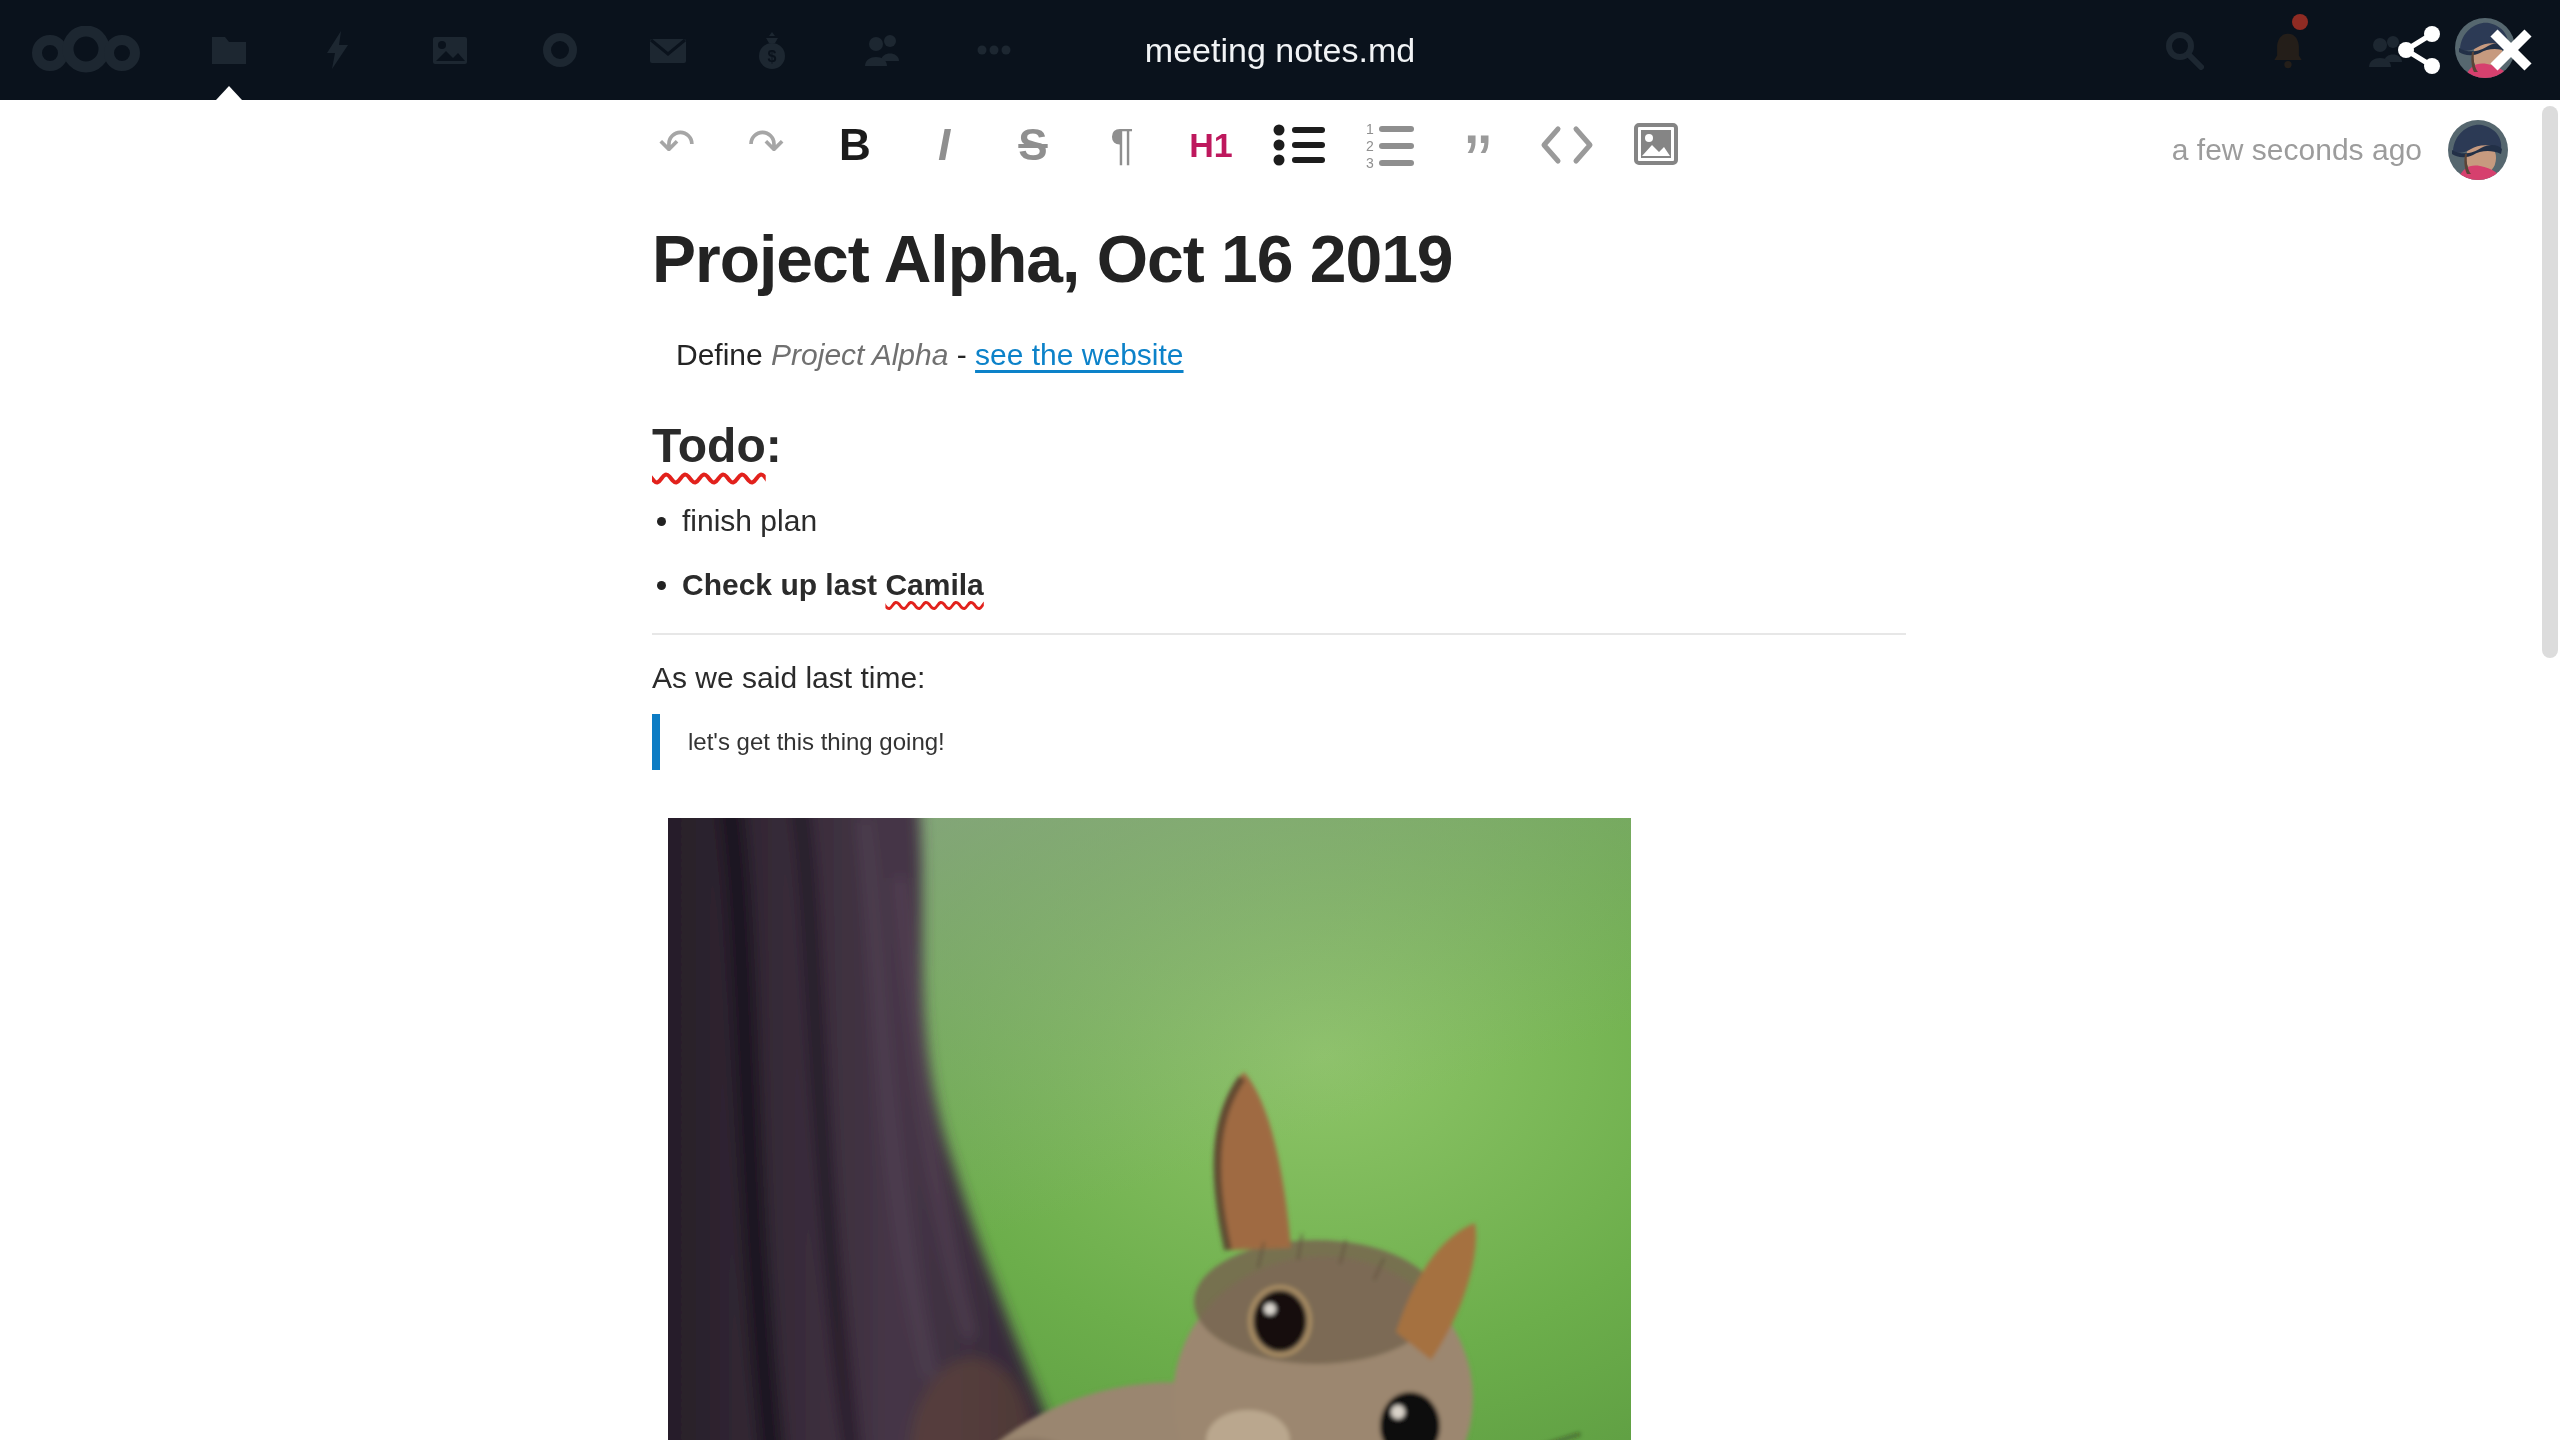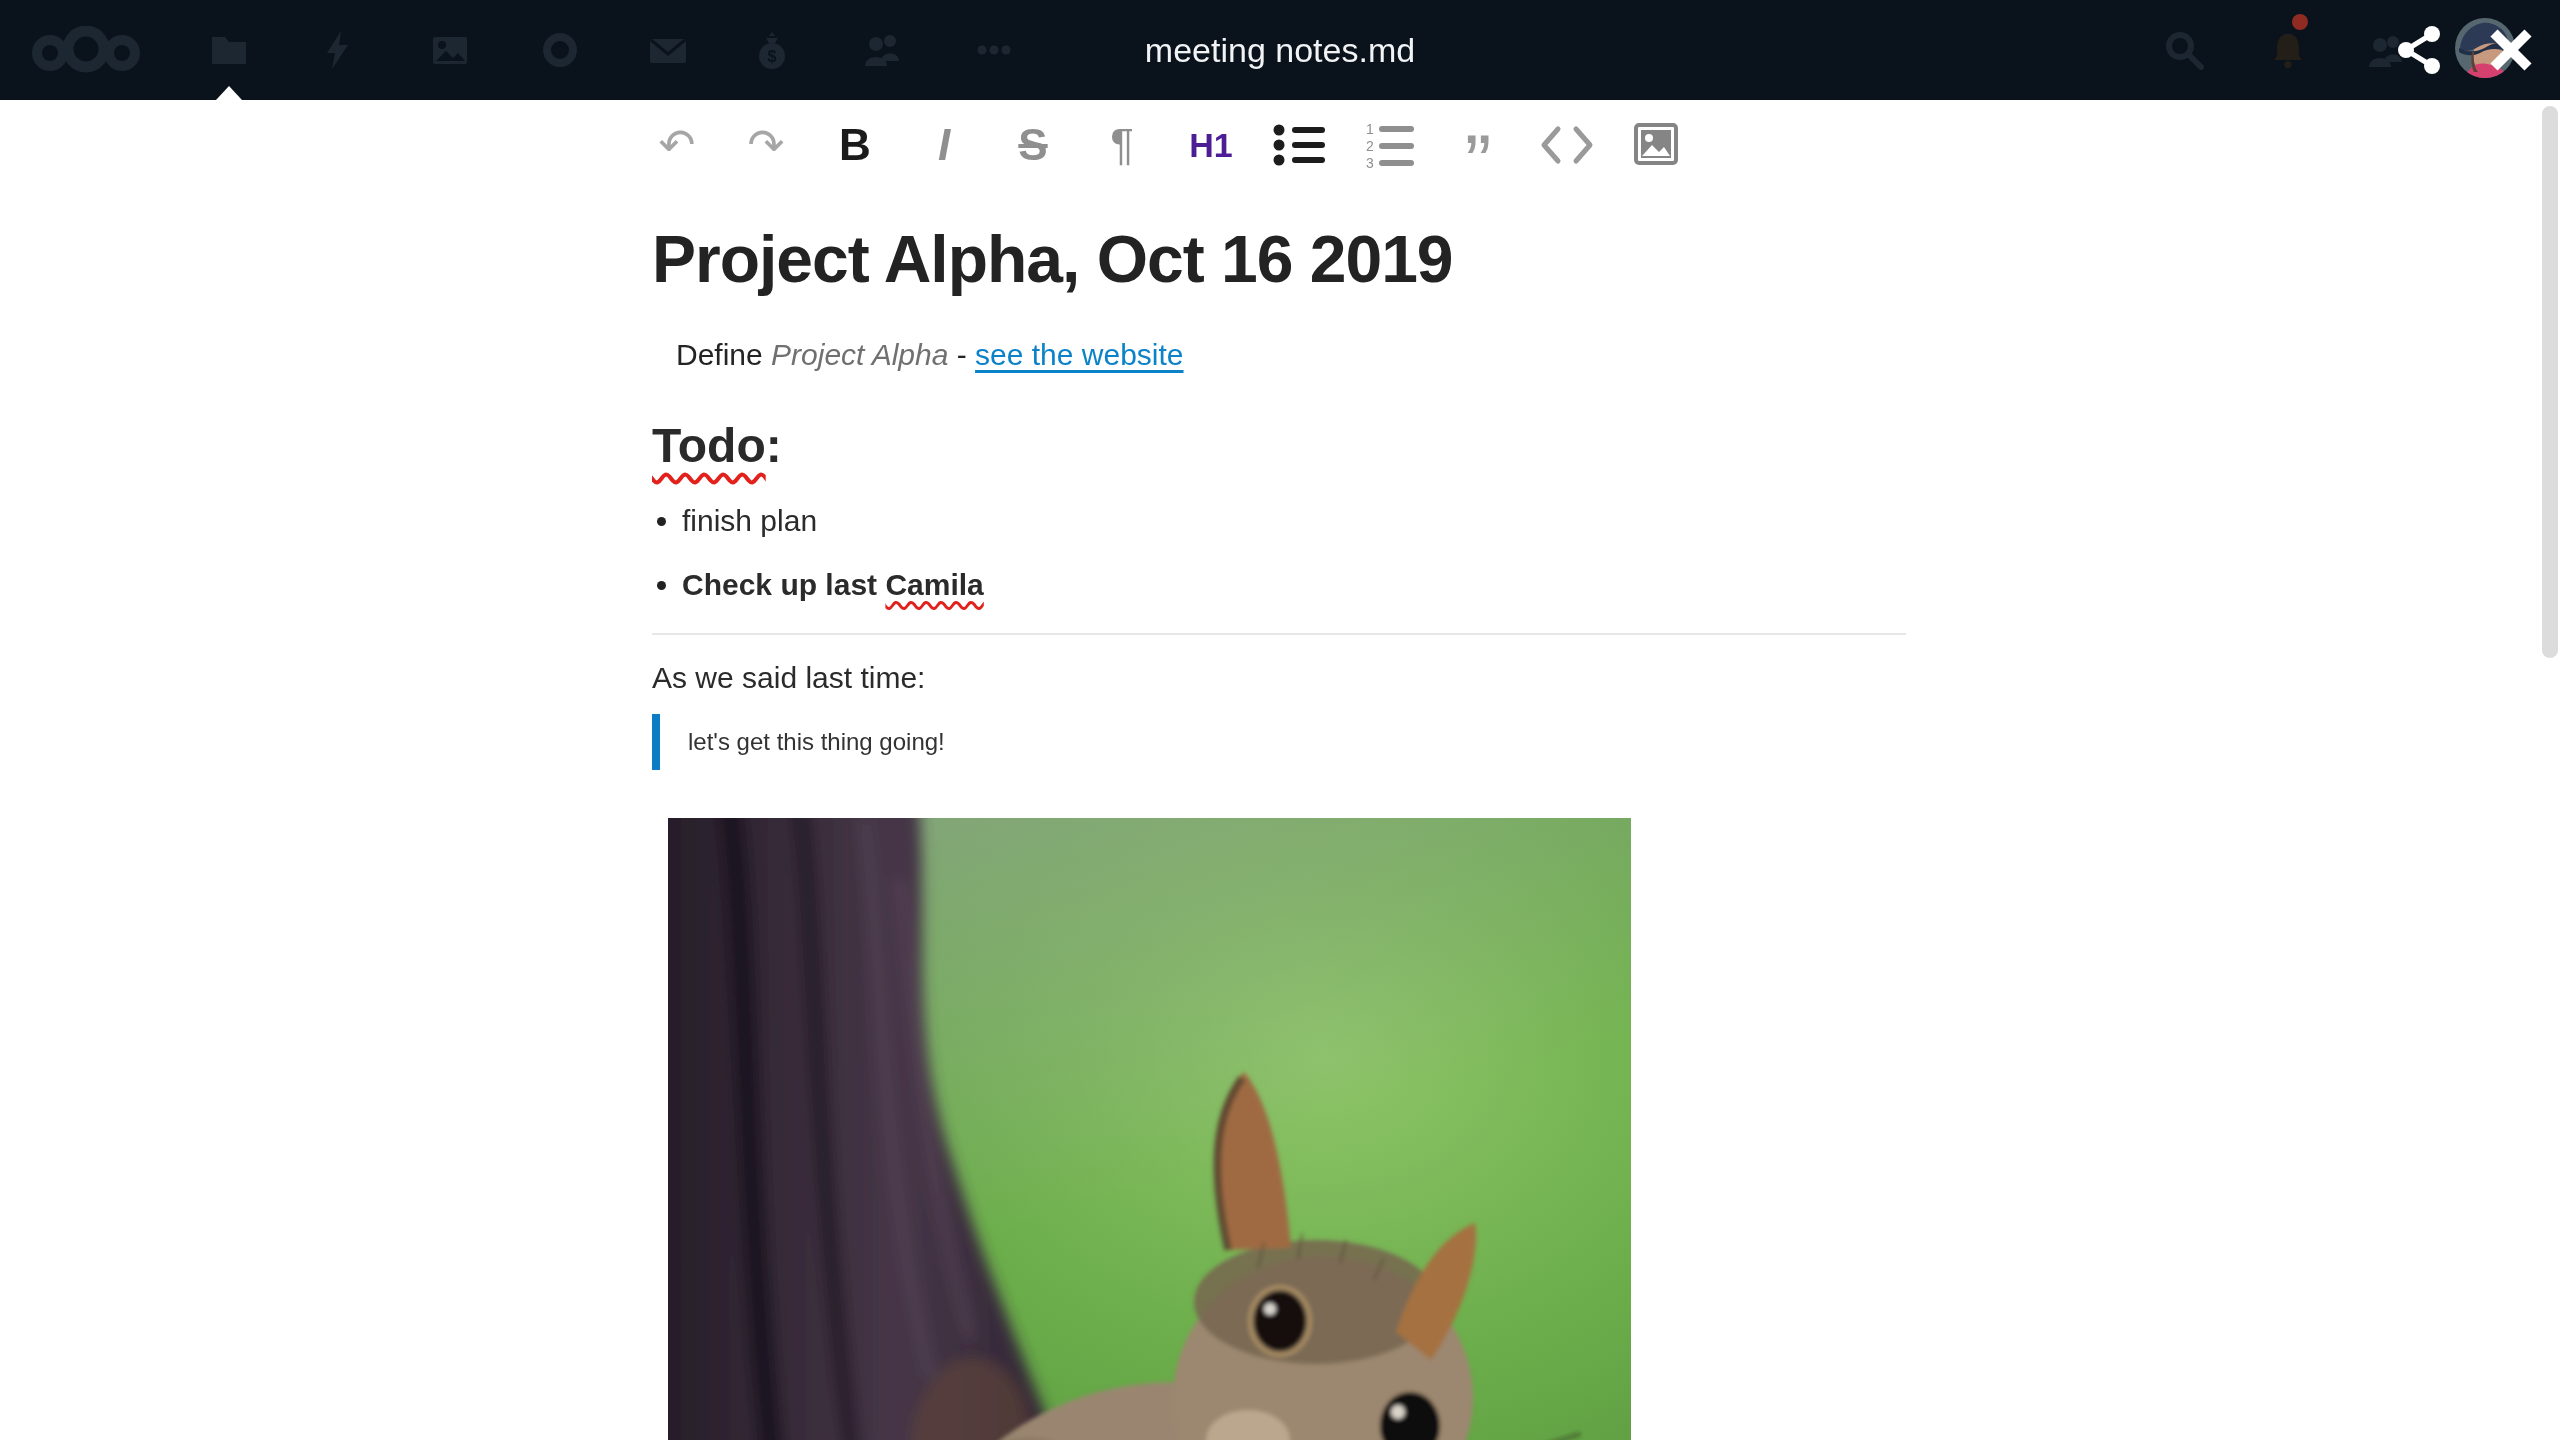--- a/index.html
+++ b/index.html
@@ -27,21 +27,21 @@
   main { position:absolute; left:0; top:100px; width:2560px; height:1340px; background:#fff; }
 
   .toolbar { position:absolute; left:646px; top:0; height:90px; display:flex; align-items:center; gap:27px; }
   .tbtn { width:62px; height:62px; display:flex; align-items:center; justify-content:center;
           background:none; border:none; cursor:pointer; }
   .glyph { font-size:44px; color:#8f8f8f; line-height:1; }
   .glyph.light { color:#a6a6a6; }
   .glyph.dark  { color:#1b1b1b; font-weight:800; }
   .glyph.it    { font-style:italic; font-weight:600; }
   .glyph.st    { text-decoration:line-through; font-weight:600; }
-  .glyph.h1    { font-size:34px; font-weight:600; color:#4c1d95; }
+  .glyph.h1    { font-size:34px; font-weight:600; color:#be185d; }
   .glyph.q     { font-size:80px; color:#9a9a9a; transform:translateY(18px); }
 
   .save-status { position:absolute; right:52px; top:18px; height:64px; display:flex;
                  align-items:center; gap:26px; }
   .save-status span { color:#9c9c9c; font-size:30px; }
   .ed-avatar { width:60px; height:60px; border-radius:50%; overflow:hidden; }
 
   .scroll-thumb { position:absolute; right:2px; top:6px; width:16px; height:552px;
                   background:#dcdcdc; border-radius:8px; cursor:grab; }
 
@@ -224,20 +224,33 @@
       <button class="tbtn">
         <svg width="48" height="44" viewBox="0 0 48 44">
           <rect x="4" y="2" width="40" height="38" rx="3" fill="none" stroke="#858585" stroke-width="4"></rect>
           <rect x="9" y="7" width="30" height="28" fill="#858585"></rect>
           <circle cx="17" cy="15" r="4" fill="#ffffff"></circle>
           <path d="M10,33 L20,22 L27,29 L32,24 L38,33 Z" fill="#ffffff"></path>
         </svg>
       </button>
     </div>
 
+    <div class="save-status">
+      <span>a few seconds ago</span>
+      <div class="ed-avatar">
+        <svg viewBox="0 0 60 60" width="60" height="60">
+          <rect width="60" height="60" fill="#56676f"></rect>
+          <ellipse cx="33" cy="38" rx="15" ry="17" fill="#c79a7f"></ellipse>
+          <path d="M10,60 C14,48 22,44 32,46 C44,48 52,54 54,60 Z" fill="#d6406e"></path>
+          <path d="M5,31 C6,13 22,3 34,5 C48,8 55,19 53,30 C42,23 30,25 23,29 C17,33 9,34 5,31 Z" fill="#2c3a55"></path>
+          <path d="M4,30 C14,36 26,33 33,28 C43,23 50,25 54,29 L53,34 C42,29 32,31 25,35 C17,39 8,37 4,34 Z" fill="#223047"></path>
+          <path d="M19,34 C18,44 20,50 23,54 L19,54 C16,48 16,40 17,34 Z" fill="#5b4436"></path>
+        </svg>
+      </div>
+    </div>
 
     <div class="content">
       <h1 class="doc-h1">Project Alpha, Oct 16 2019</h1>
 
       <p class="doc-intro"><span>Define </span><span class="em">Project Alpha</span><span> - </span><a class="lnk">see the website</a></p>
 
       <h2 class="doc-h2"><span class="wavy-h">Todo</span><span>:</span></h2>
 
       <ul class="doc-ul">
         <li><span>finish plan</span></li>

